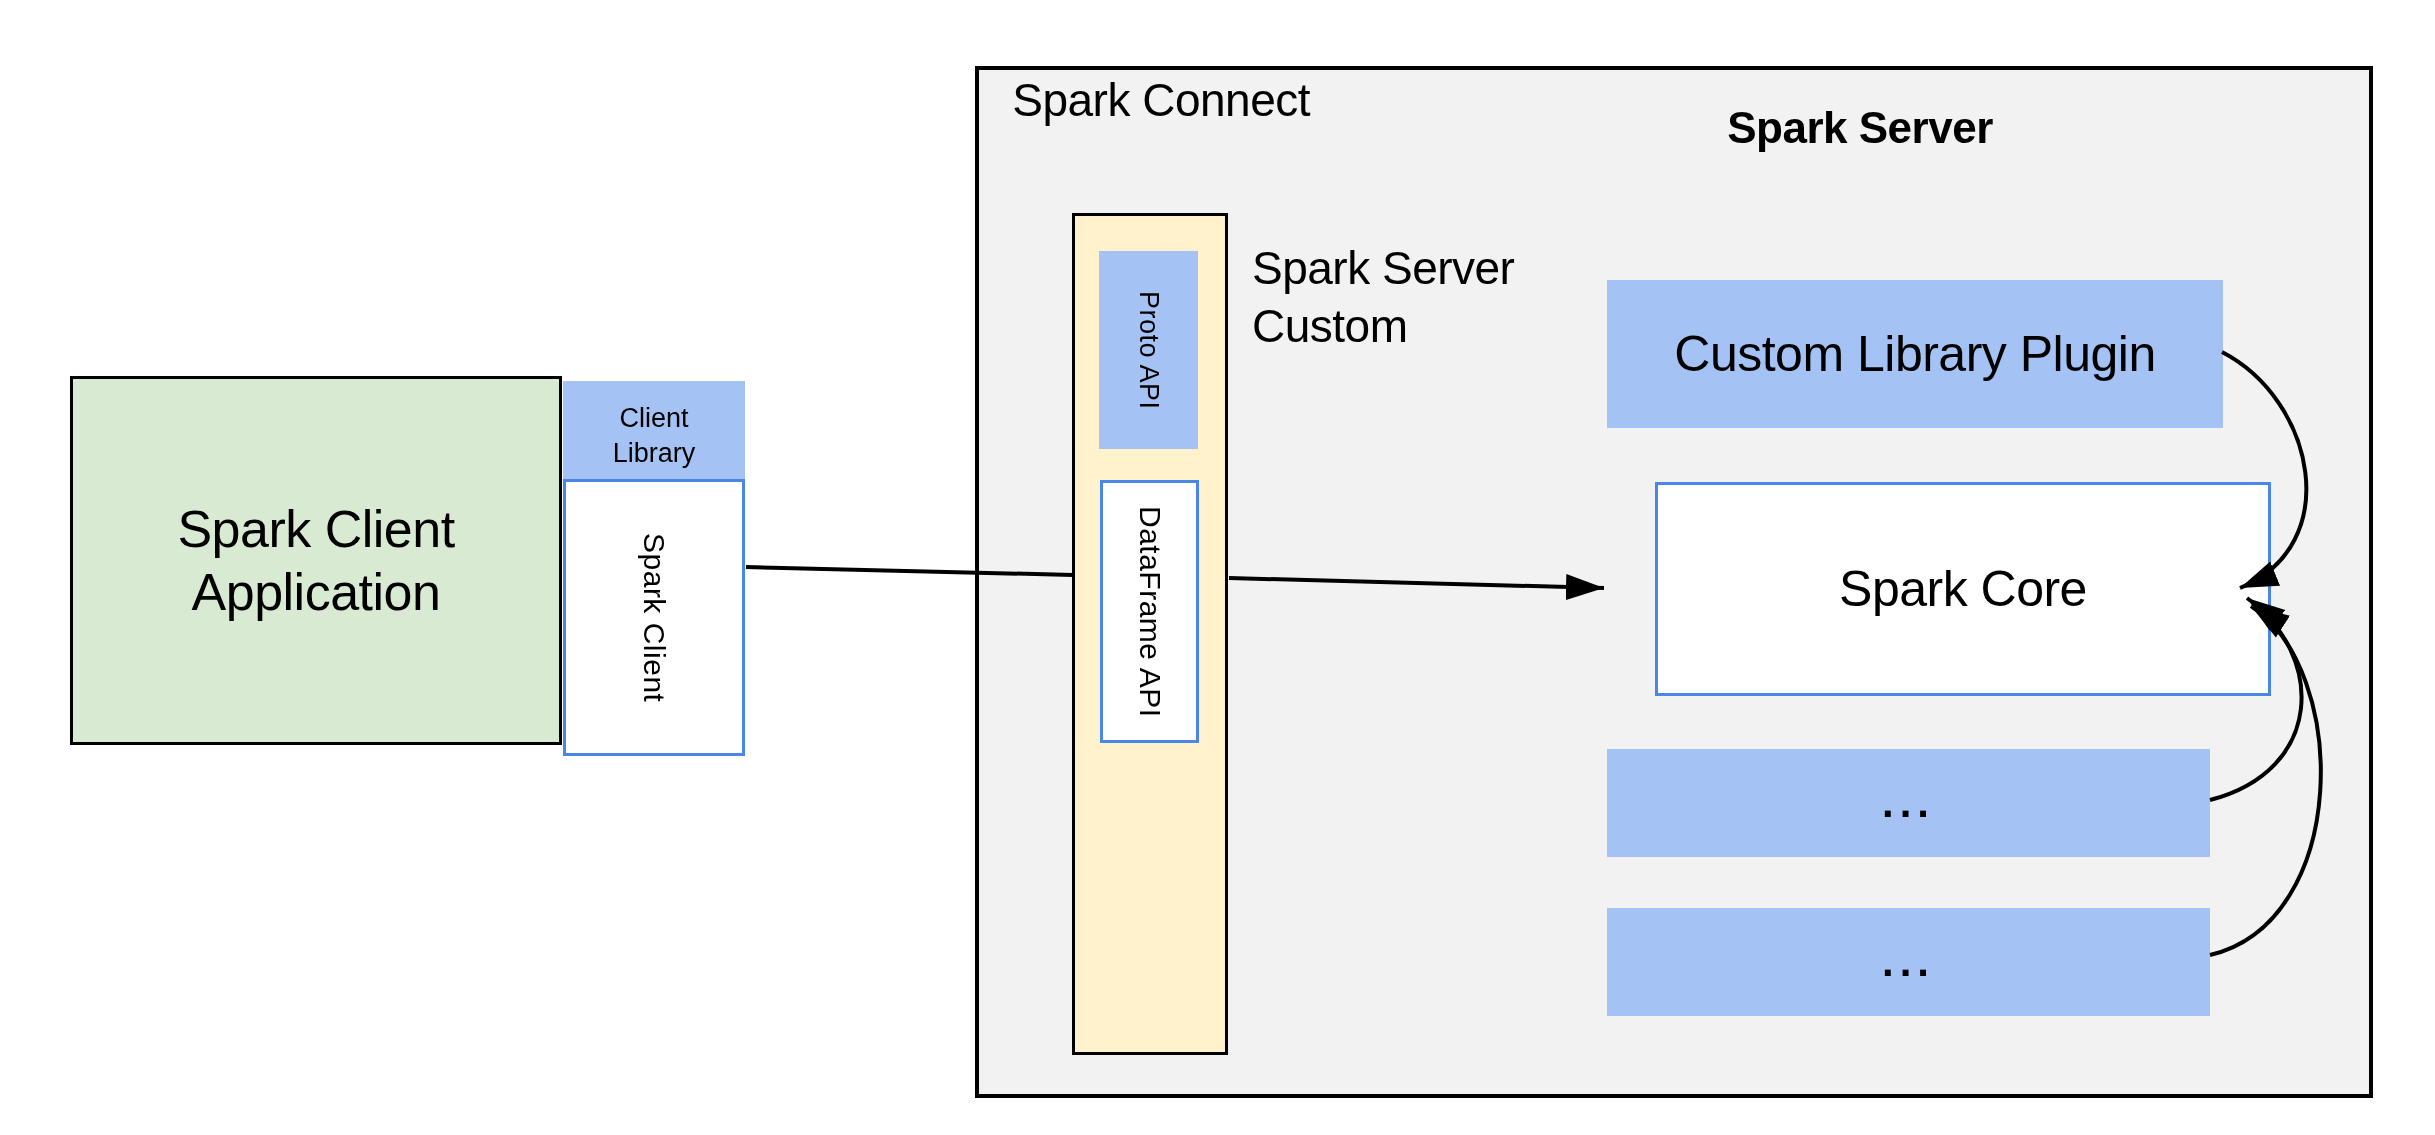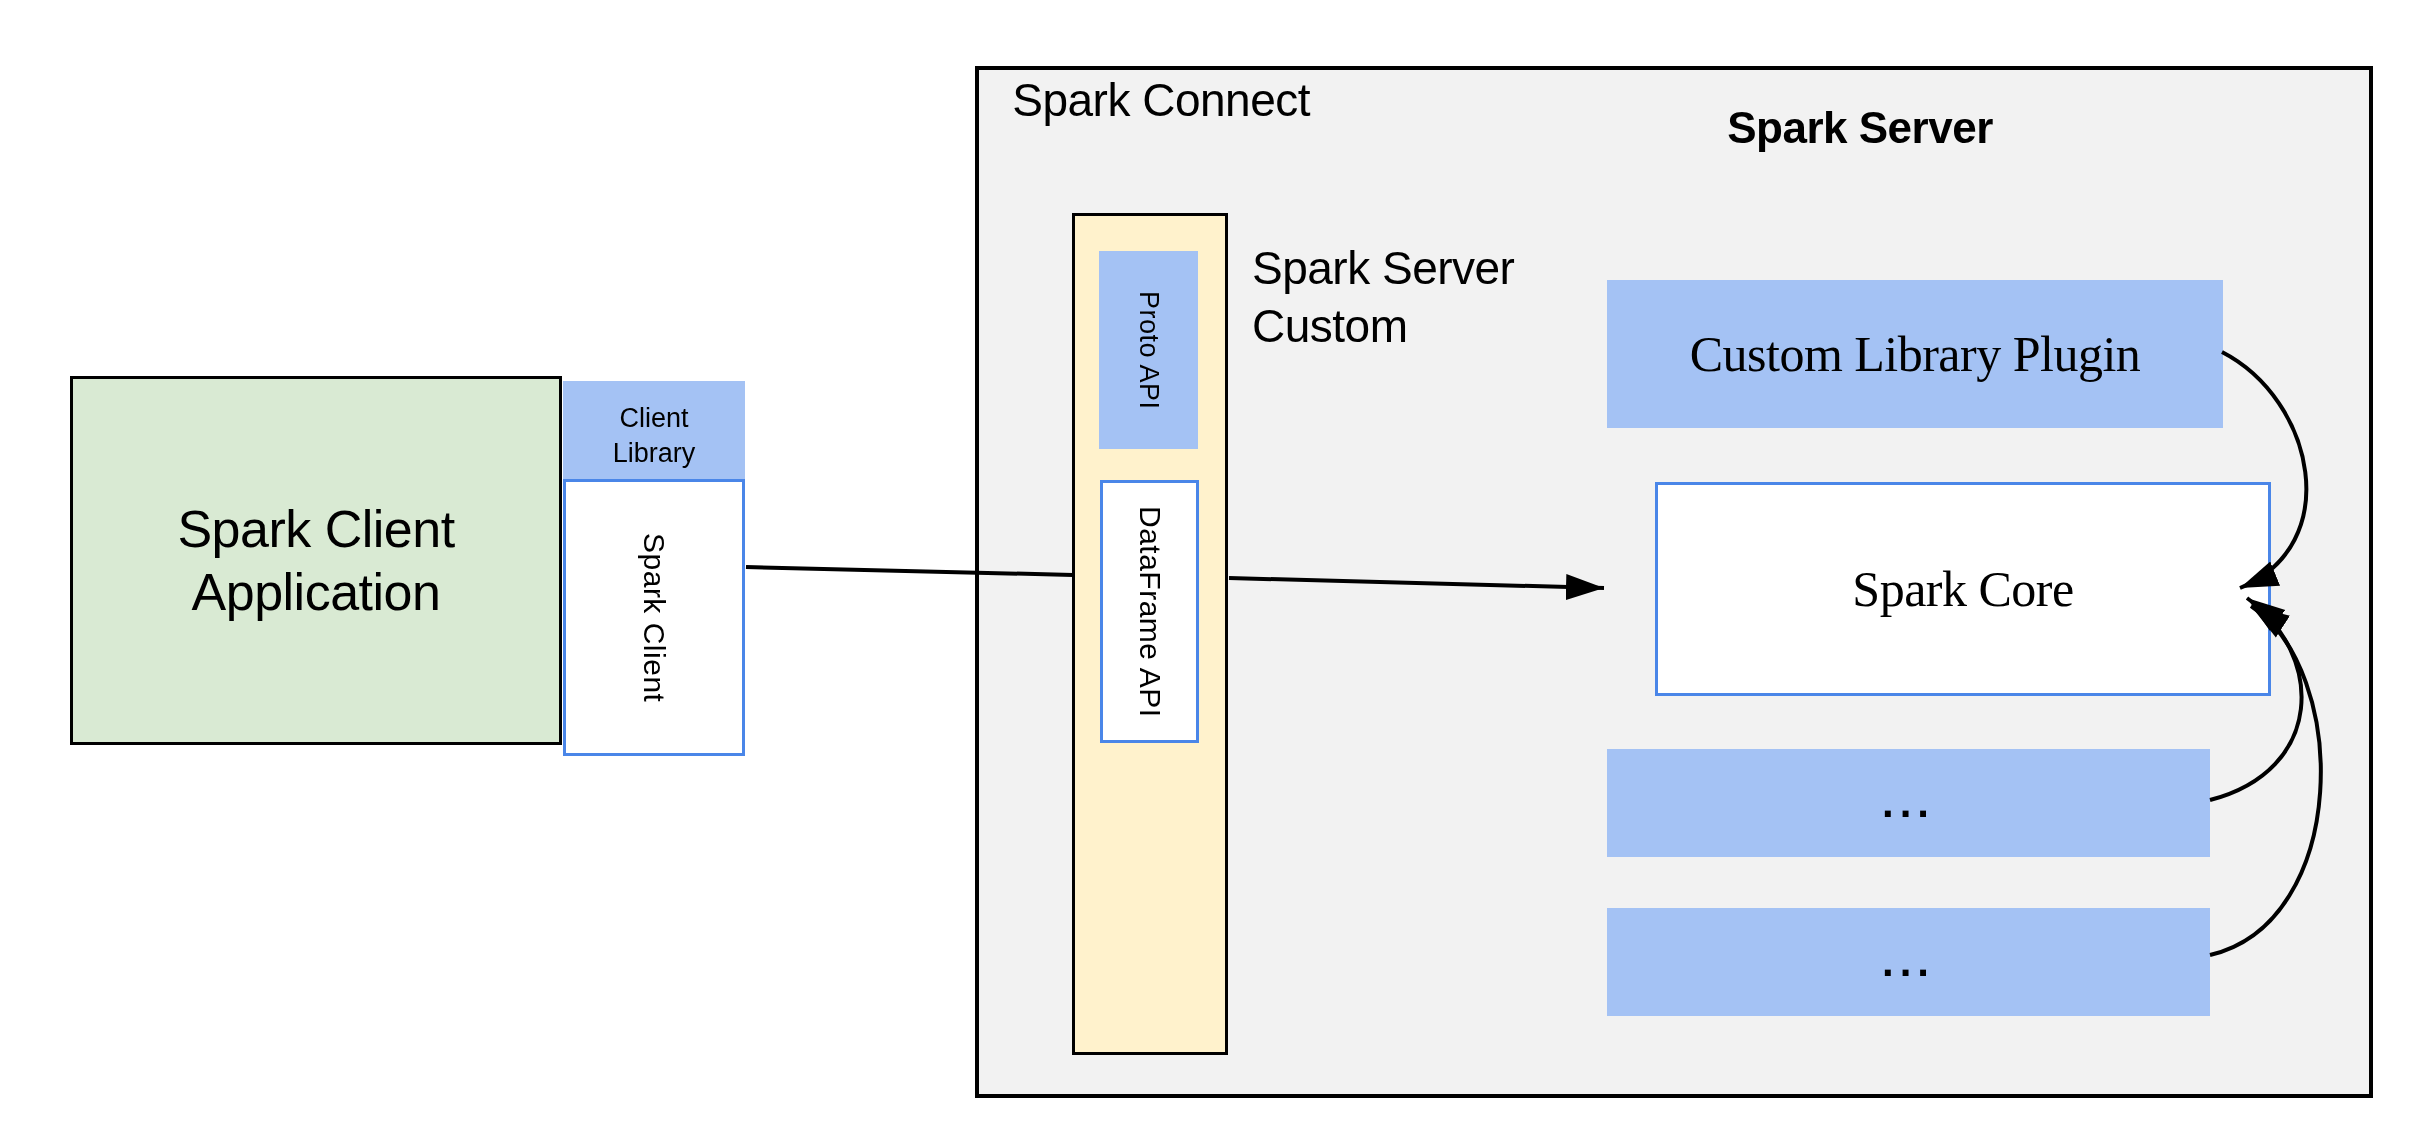--- a/index.html
+++ b/index.html
@@ -19,21 +19,21 @@
   }
   .abs{position:absolute;}
   .box{position:absolute;display:flex;align-items:center;justify-content:center;}
   .green-box{background:var(--green-fill);border:3px solid #000;}
   .gray-container{background:var(--gray-fill);border:4px solid #000;}
   .yellow-box{background:var(--yellow-fill);border:3px solid #000;}
   .blue-box{background:var(--blue-fill);}
   .white-box{background:#ffffff;border:3px solid var(--blue-border);}
   .lbl{text-align:center;line-height:1.2;letter-spacing:-0.5px;}
   .t-52{font-size:52px;}
-  .t-50{font-size:50px;font-family:Liberation Serif, serif;}
+  .t-50{font-size:50px;}
   .t-46{font-size:46px;line-height:1.26;text-align:right;}
   .t-44b{font-size:44px;font-weight:bold;}
   .t-27{font-size:27px;line-height:1.3;letter-spacing:0;}
   .dots{font-size:42px;font-weight:bold;letter-spacing:6px;}
   .vtext{
     writing-mode:vertical-rl;
     font-size:30px;letter-spacing:0.5px;white-space:nowrap;
   }
   .left-align{text-align:left;}
   svg.arrows{position:absolute;left:0;top:0;pointer-events:none;}

